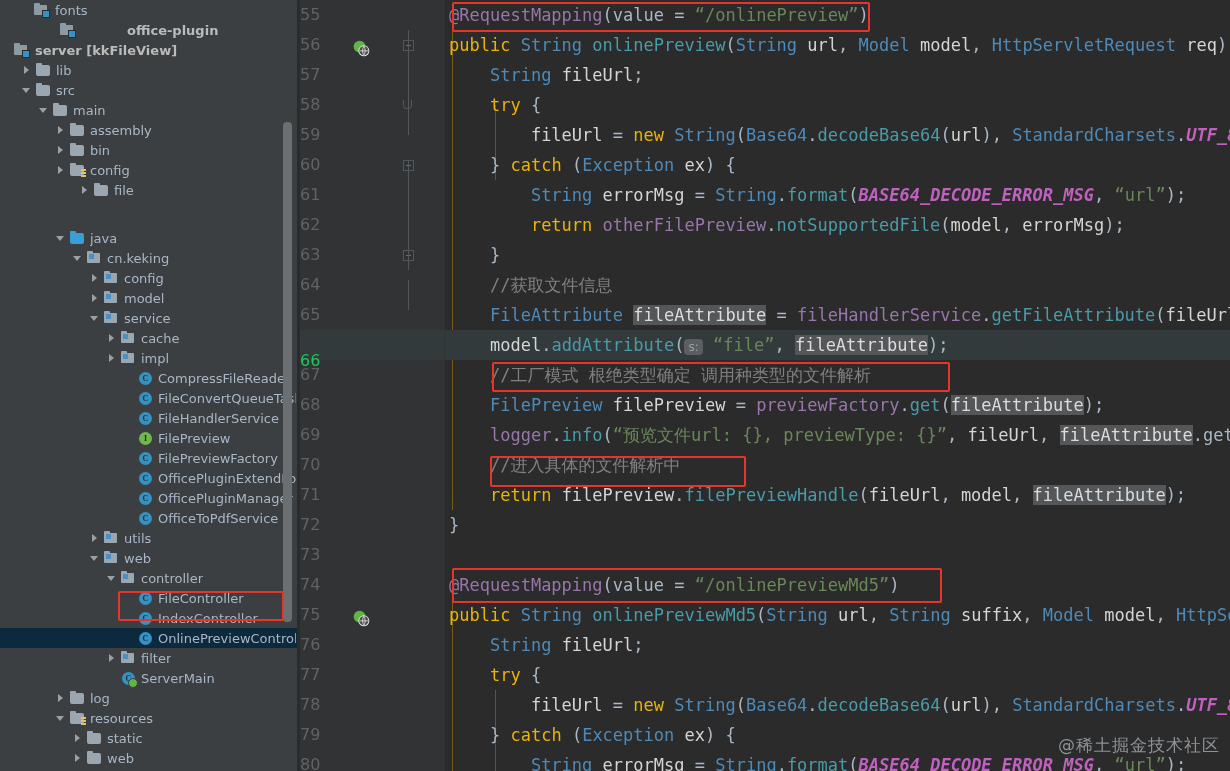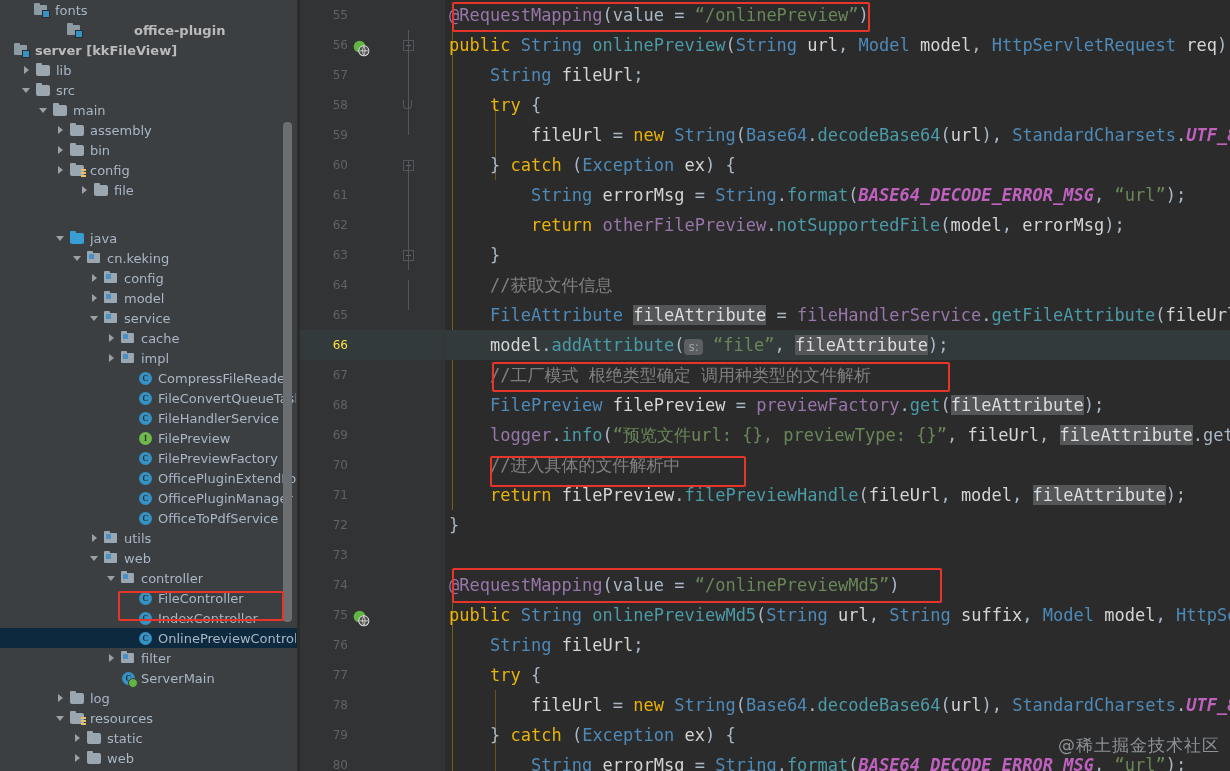--- a/index.html
+++ b/index.html
@@ -152,26 +152,25 @@
     background: #313335;
   }
   .ln-row {
     position: relative;
     height: 30px;
     line-height: 30px;
   }
   .ln-num {
     position: absolute;
     left: 0; width: 48px;
-    text-align: right;
     color: #606366;
     font-family: "DejaVu Sans", sans-serif;
-    font-size: 12px;
-  }
-  .ln-row.current .ln-num { color: #fde047; }
+    font-size: 16px;
+  }
+  .ln-row.current .ln-num { color: #22c55e; margin-top: 16px; }
   .ln-row.current { background: #323a3c; }
   .gutter-web-icon {
     position: absolute;
     left: 53px; top: 7px;
     width: 17px; height: 17px;
   }
   .fold-mark {
     position: absolute;
     left: 103px;
     width: 11px; height: 11px;
@@ -270,21 +269,21 @@
 
   <div id="sidebar">
     <div id="tree-container">
         <div class="tree-row" style="padding-left: 20px;">
           <span class="arrow none"></span>
           <span class="icon-box">
             <span class="ic-module"></span>
           </span>
           <span class="tree-label">fonts</span>
         </div>
-        <div class="tree-row" style="padding-left: 7px; gap: 46px;">
+        <div class="tree-row" style="padding-left: 0; gap: 46px;">
           <span class="arrow none"></span>
           <span class="icon-box">
             <span class="ic-module"></span>
           </span>
           <span class="tree-label bold">office-plugin</span>
         </div>
         <div class="tree-row" style="">
           <span class="arrow none"></span>
           <span class="icon-box">
             <span class="ic-module"></span>

